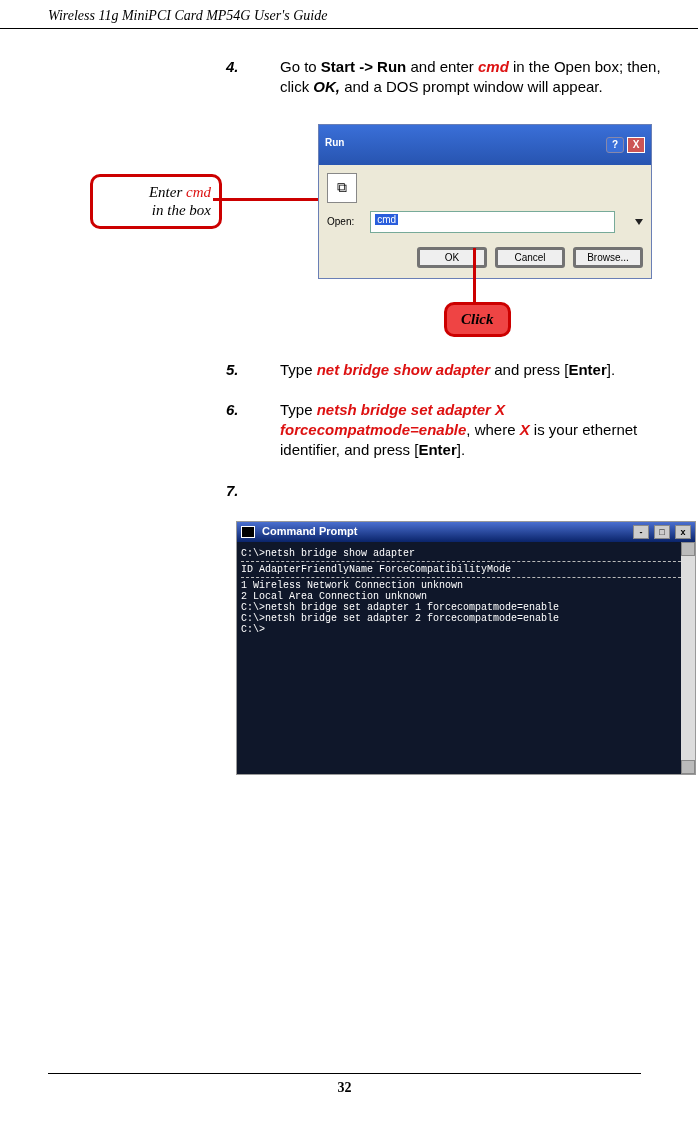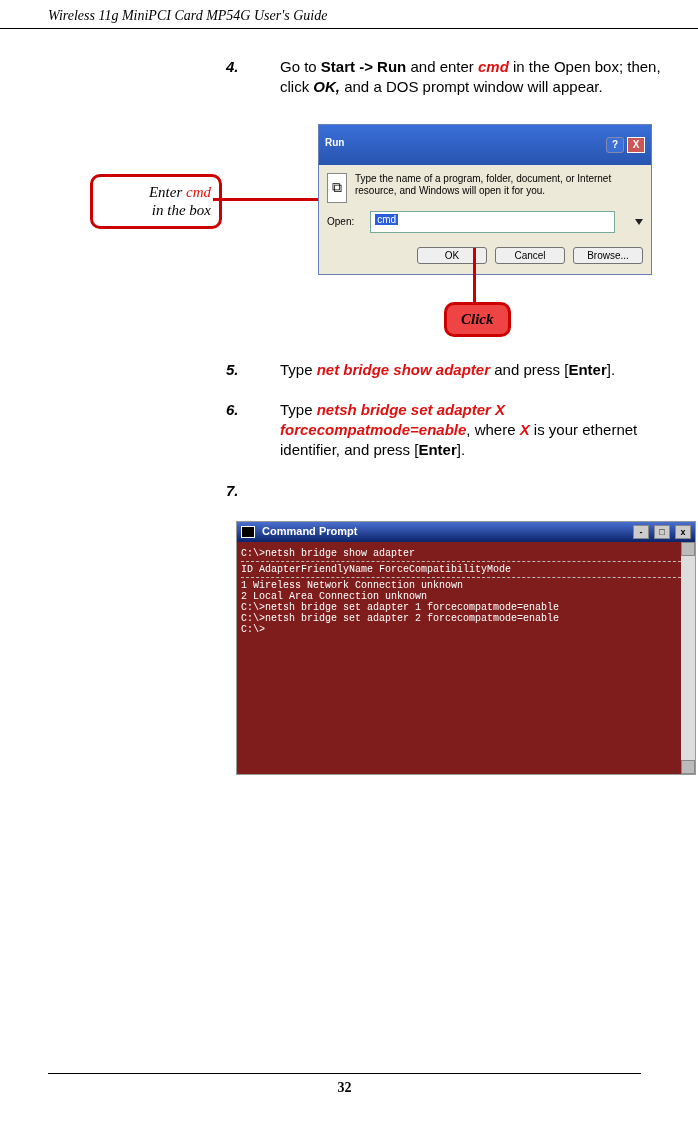--- a/index.html
+++ b/index.html
@@ -116,21 +116,21 @@
     flex:1;border:1px solid #7a9; background:#fff; padding:2px 4px;height:16px;
     font-size:10px;
   }
   .run-open-input .sel { background:#2a5edc; color:#fff; padding:0 2px; }
   .dd { width:0;height:0;border-left:4px solid transparent;border-right:4px solid transparent;border-top:6px solid #222; margin-left:4px; }
   .run-buttons {
     display:flex;justify-content:flex-end;gap:8px;padding:6px 8px 10px 8px;
     background:#ece9d8;
   }
   .run-buttons button {
-    width:70px;font-size:10px;padding:2px 0;border:1px solid #737373;background:#efefef;border-radius:3px;
+    width:70px;font-size:10px;padding:2px 0;border:3px solid #737373;background:#efefef;border-radius:3px;
   }
   .click-line {
     position:absolute;
     left:437px;
     top:130px;
     width:3px;
     height:54px;
     background:#c00;
   }
   .click-box {
@@ -147,21 +147,21 @@
     background:#ef4444;
   }
 
   .cmd-window {
     margin: 8px 0 0 200px;
     width: 458px;
     border:1px solid #999;
     font-family: "Courier New", monospace;
     font-size: 10px;
     color:#fff;
-    background:#7f1d1d;
+    background:#0f172a;
   }
   .cmd-title {
     background:#0a246a;
     background: linear-gradient(#4a6fd0,#0a246a);
     color:#fff;
     font-family: Tahoma, Arial, sans-serif;
     font-weight:bold;
     font-size:11px;
     padding:3px 4px;
     display:flex;justify-content:space-between;align-items:center;
@@ -225,21 +225,20 @@
     <div class="run-dialog">
       <div class="run-title">
         <span>Run</span>
         <span class="run-title-icons">
           <span class="q">?</span>
           <span>X</span>
         </span>
       </div>
       <div class="run-body">
         <div class="run-icon-sq">⧉</div>
-        <div class="run-text">Type the name of a program, folder, document, or Internet resource, and Windows will open it for you.</div>
       </div>
       <div class="run-open-row">
         <label>Open:</label>
         <div class="run-open-input"><span class="sel">cmd</span></div>
         <div class="dd"></div>
       </div>
       <div class="run-buttons">
         <button>OK</button>
         <button>Cancel</button>
         <button>Browse...</button>

